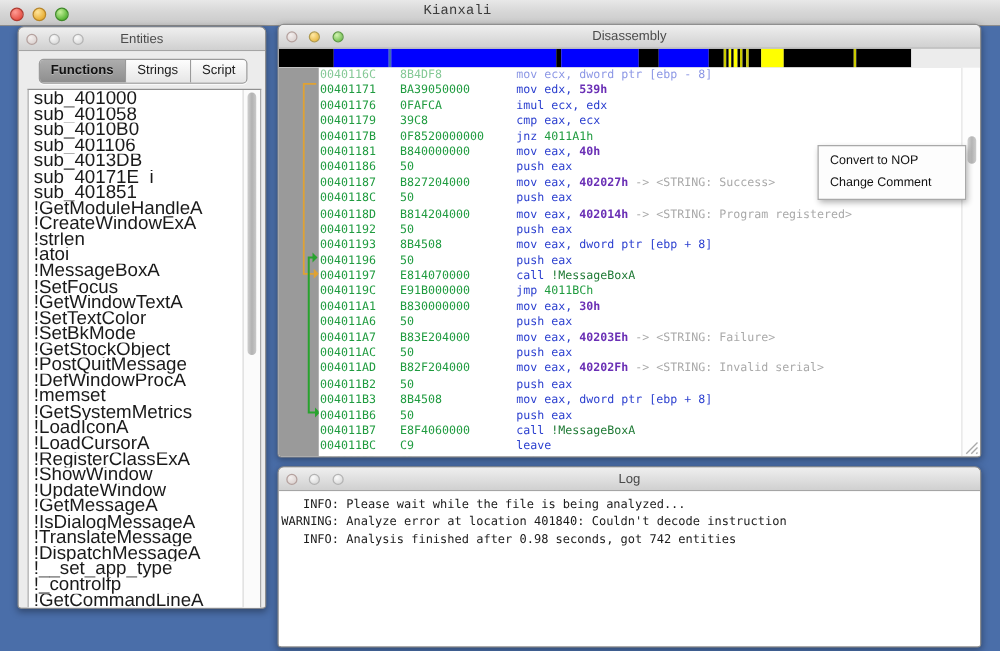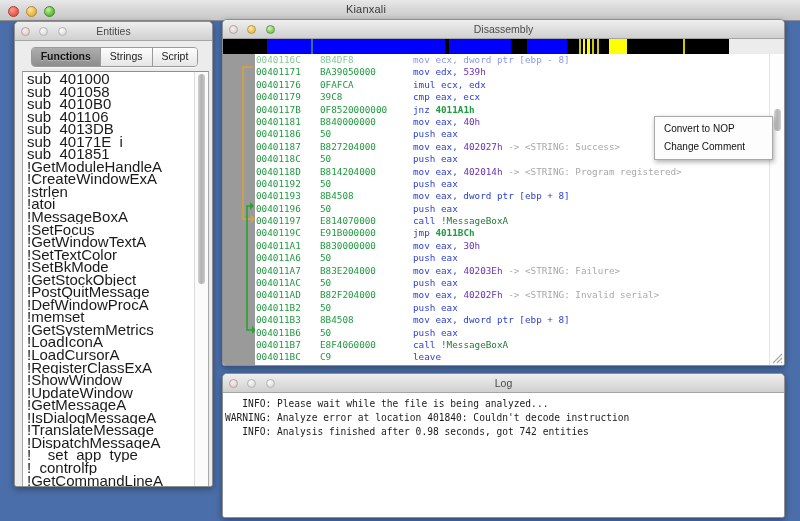--- a/index.html
+++ b/index.html
@@ -32,20 +32,21 @@
     box-sizing: border-box;
   }
   #main-title {
     position: absolute;
     left: 0; top: 3px;
     width: 732px;
     text-align: center;
     font-size: 11px;
     color: #3b3b3b;
     letter-spacing: .2px;
+    font-family: Liberation Mono, monospace;
   }
   .traffic {
     position: absolute;
     top: 6px;
     width: 11px; height: 11px;
     border-radius: 50%;
     box-sizing: border-box;
   }
   .traffic.red    { left: 8px;  background: radial-gradient(circle at 35% 30%, #ff9c94, #e8554a 70%); border: 1px solid #b03a30; }
   .traffic.yellow { left: 26px; background: radial-gradient(circle at 35% 30%, #ffe49a, #e8b13a 70%); border: 1px solid #b8862a; }
@@ -243,22 +244,22 @@
     position: absolute;
     left: 97px;
     color: #1f9b3f;
   }
   .c-mnem {
     position: absolute;
     left: 190px;
     color: #2b3fcf;
   }
   .c-mnem .op { color: #2b3fcf; }
-  .c-mnem .imm { color: #6a2fb5; font-weight: normal; margin-top: 12px; }
-  .c-mnem .tgt { color: #1f9b3f; font-weight: bold; margin-top: 48px; }
+  .c-mnem .imm { color: #6a2fb5; font-weight: bold; margin-top: 12px; }
+  .c-mnem .tgt { color: #1f9b3f; font-weight: normal; margin-top: 48px; }
   .c-mnem .sym { color: #1f7a35; }
   .c-mnem .cmt { color: #a9a9a9; }
 
   
   #jumps { position: absolute; left: 0; top: 0; width: 32px; height: 100%; pointer-events: none; }
 
   
   #context-menu {
     position: absolute;
     left: 431px; top: 96px;

